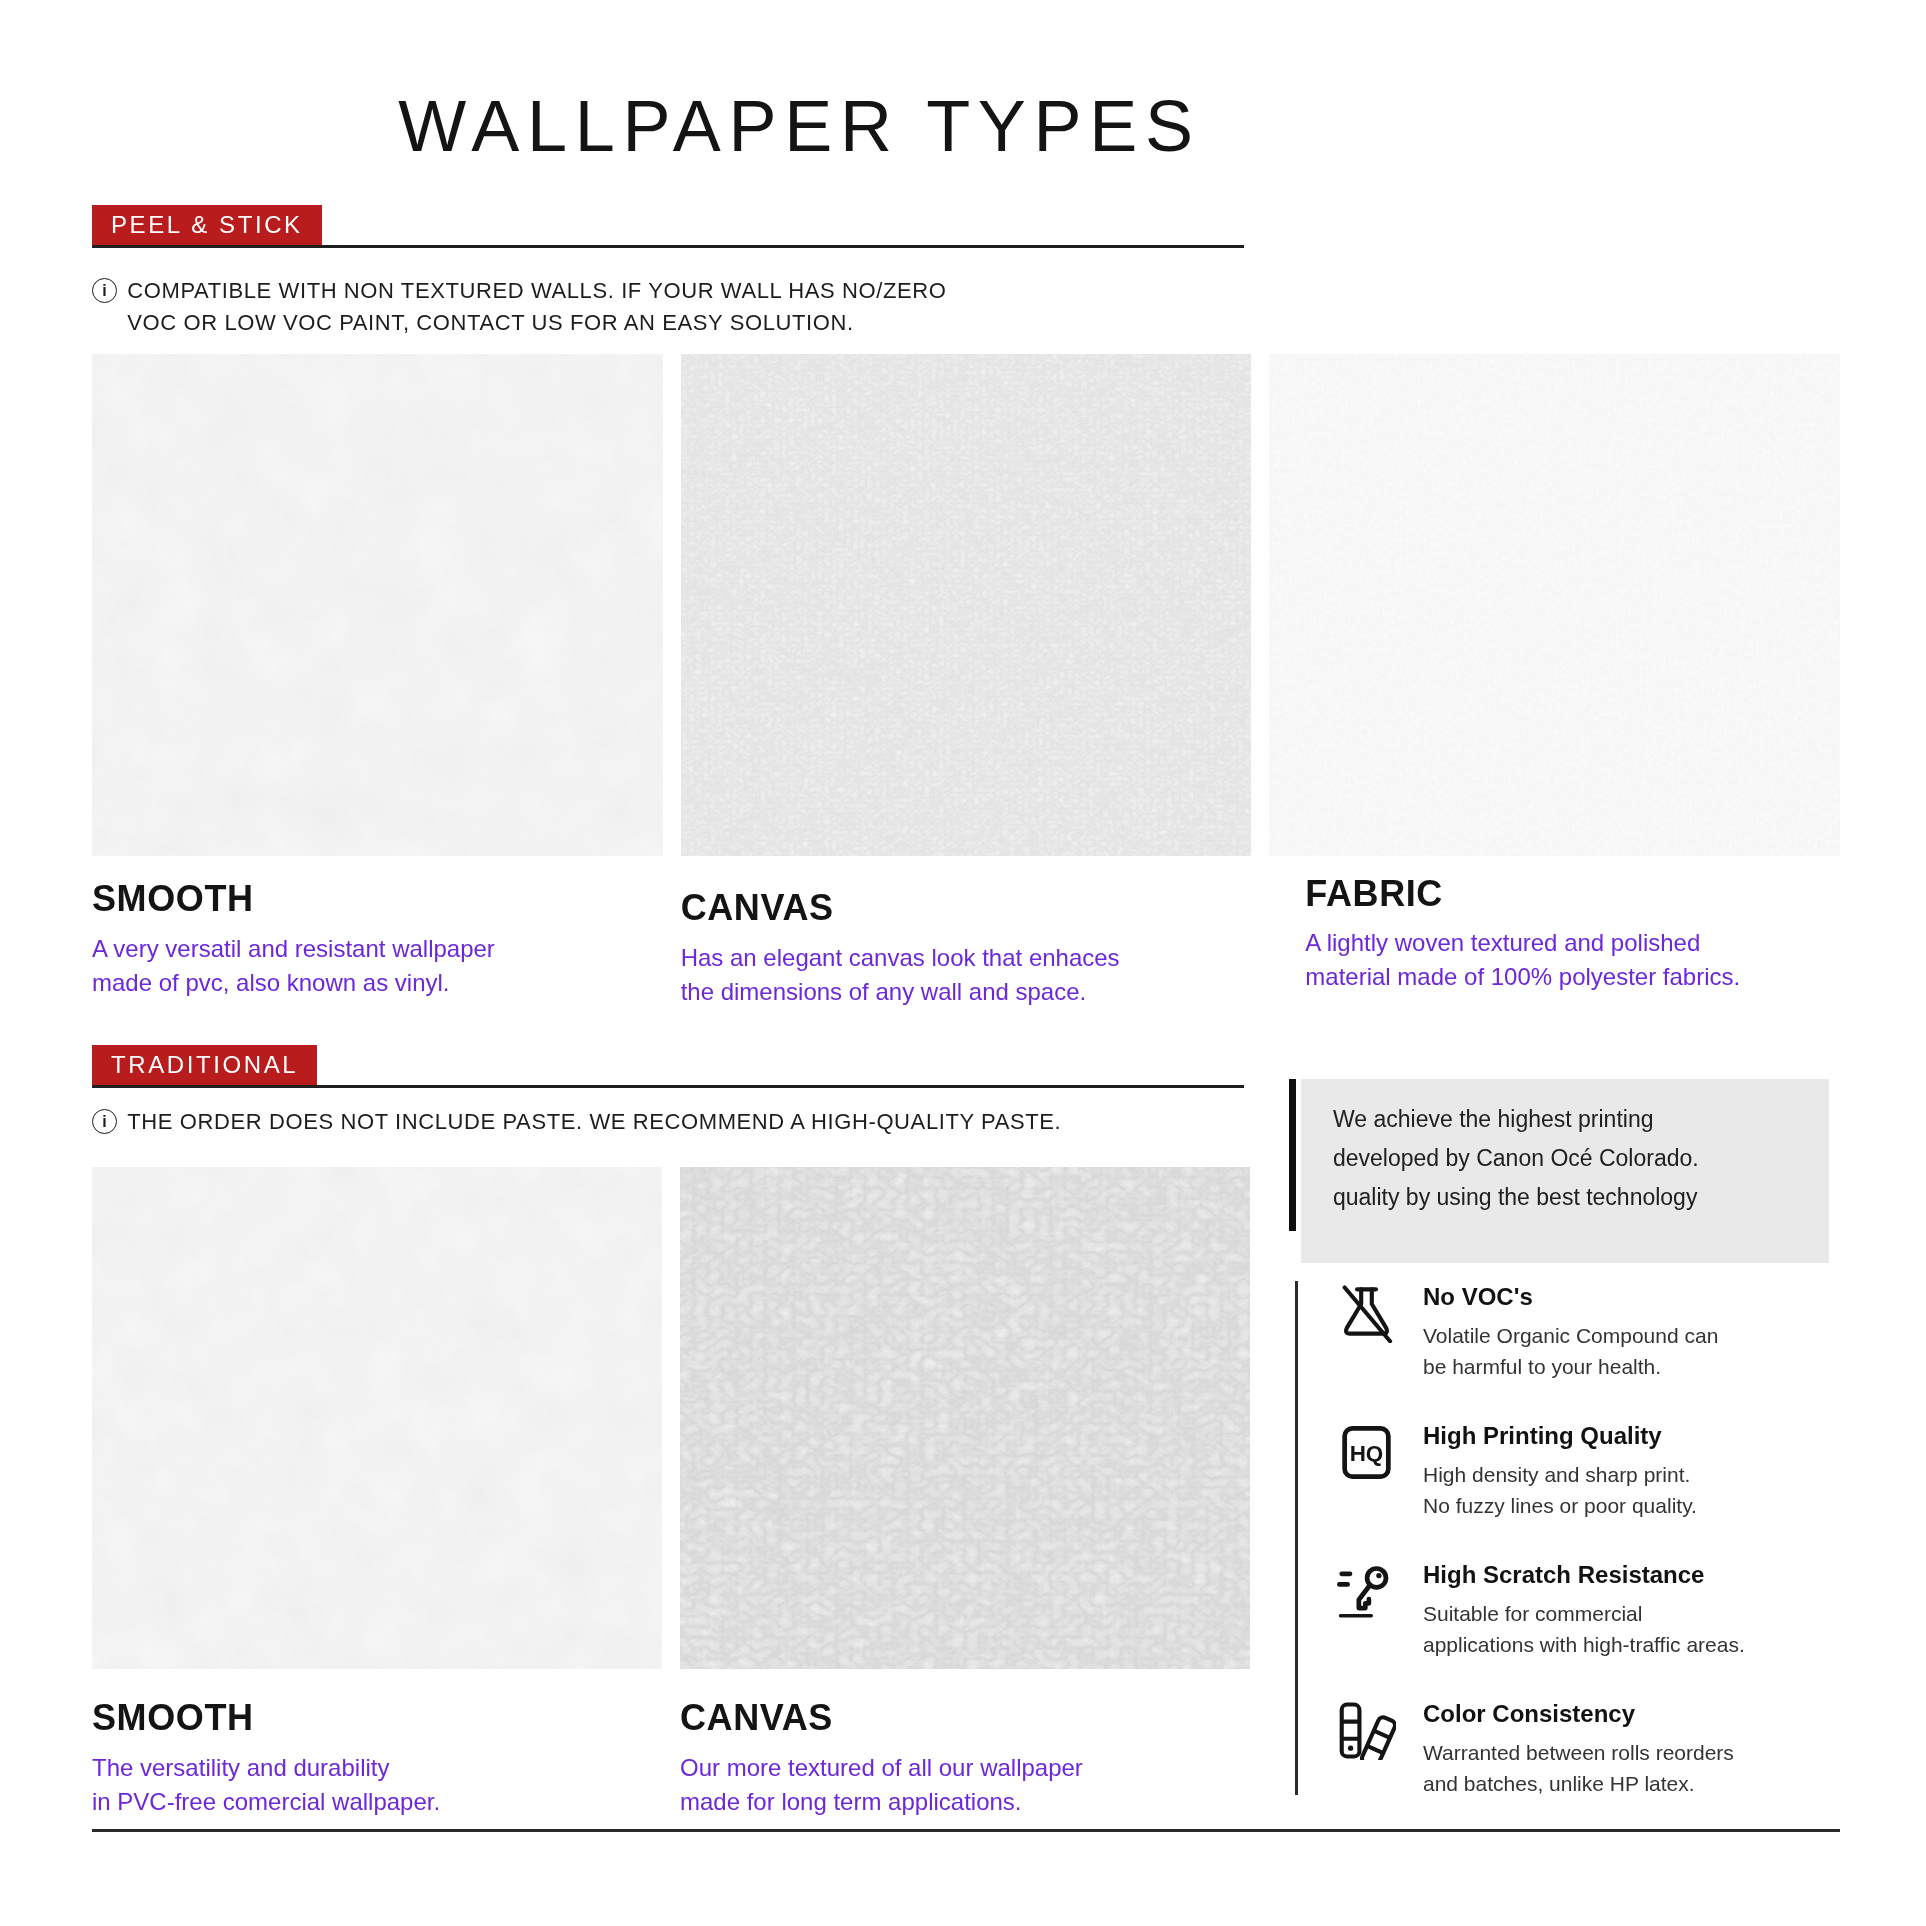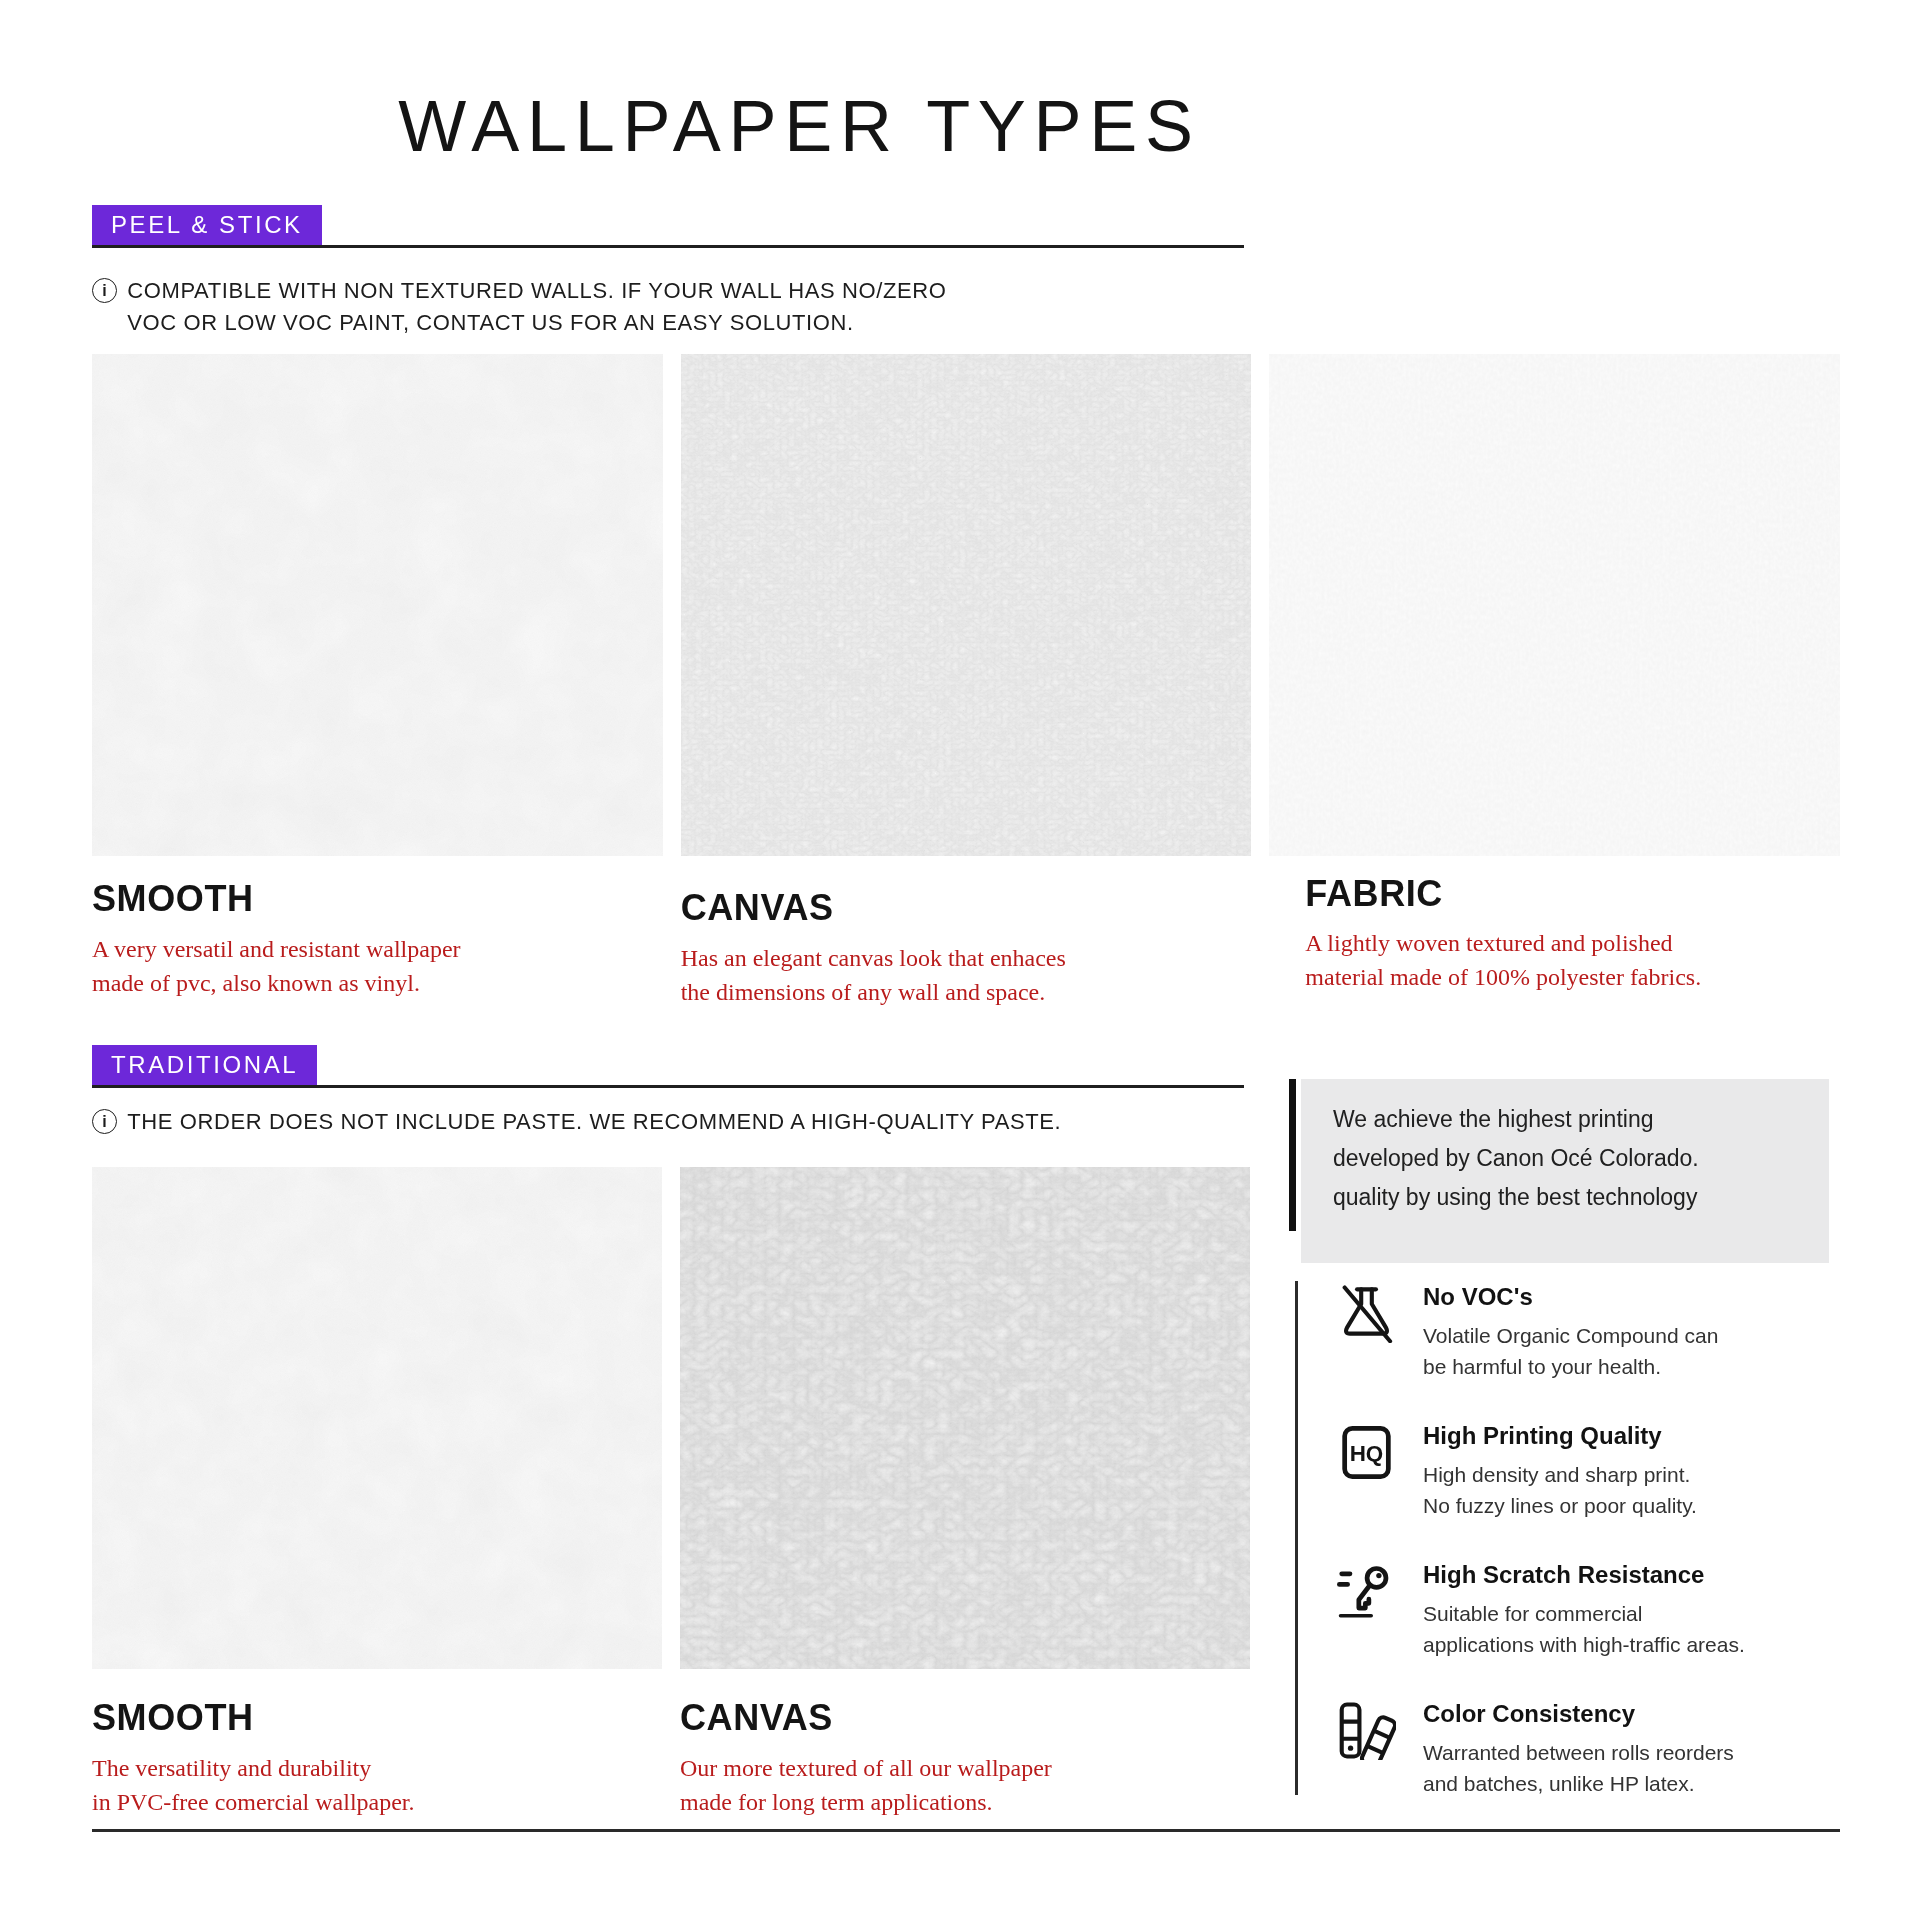--- a/index.html
+++ b/index.html
@@ -7,42 +7,42 @@
         font-family:"Liberation Sans",sans-serif;color:#1a1a1a;}
 
   
   .page-title{position:absolute;left:347px;top:85px;width:905px;text-align:center;
       font-size:72px;font-weight:300;letter-spacing:7.7px;color:#141414;white-space:nowrap;}
 
   
   .section-header{position:absolute;left:92px;width:1152px;height:40px;
       border-bottom:3.2px solid #1f1f1f;}
   .badge{display:flex;align-items:center;width:fit-content;height:40px;padding:0 19px;
-      background:#6d28d9;color:#ffffff;font-size:24px;font-weight:500;letter-spacing:2.6px;
+      background:#b91c1c;color:#ffffff;font-size:24px;font-weight:500;letter-spacing:2.6px;
       white-space:nowrap;}
 
   
   .note{position:absolute;display:flex;align-items:flex-start;gap:10.3px;}
   .info-icon{flex:none;width:23px;height:23px;margin-top:3.2px;border:1.9px solid #1c1c1c;
       border-radius:50%;display:flex;align-items:center;justify-content:center;
       font-size:16px;font-weight:600;color:#1c1c1c;}
   .note-lines{font-size:22px;line-height:32px;letter-spacing:0.6px;color:#1d1d1d;}
 
   
   .swatch-row{position:absolute;left:92px;display:grid;column-gap:18px;}
   .row-1{top:354px;width:1748px;grid-template-columns:repeat(3,1fr);}
   .row-2{top:1167px;width:1158px;grid-template-columns:repeat(2,1fr);}
   .cell{margin:0;}
   .swatch{display:block;width:100%;height:502px;background:#f4f4f4;}
   .caption{margin-top:22px;}
   .caption.offset-lg{margin-top:31px;}
   .caption.offset-sm{margin-top:16.7px;margin-left:36px;}
   .caption.offset-row2{margin-top:28px;}
   .swatch-name{font-size:36px;font-weight:600;letter-spacing:0.6px;color:#141414;margin-bottom:11.6px;}
-  .swatch-desc{font-size:24px;line-height:34px;color:#b91c1c;font-family:Liberation Serif, serif;}
+  .swatch-desc{font-size:24px;line-height:34px;color:#6d28d9;}
 
   
   .quality-bar{position:absolute;left:1289px;top:1079px;width:7px;height:152px;background:#101010;}
   .quality-box{position:absolute;left:1301px;top:1079px;width:528px;height:184px;
       background:#e9e9ea;box-sizing:border-box;padding:20.5px 26px 0 32px;}
   .quality-text{font-size:23px;line-height:39px;color:#202020;}
 
   
   .features-divider{position:absolute;left:1295px;top:1281px;width:2.6px;height:514px;background:#2b2b2b;}
   .features{position:absolute;left:1337px;top:1283px;width:507px;}

